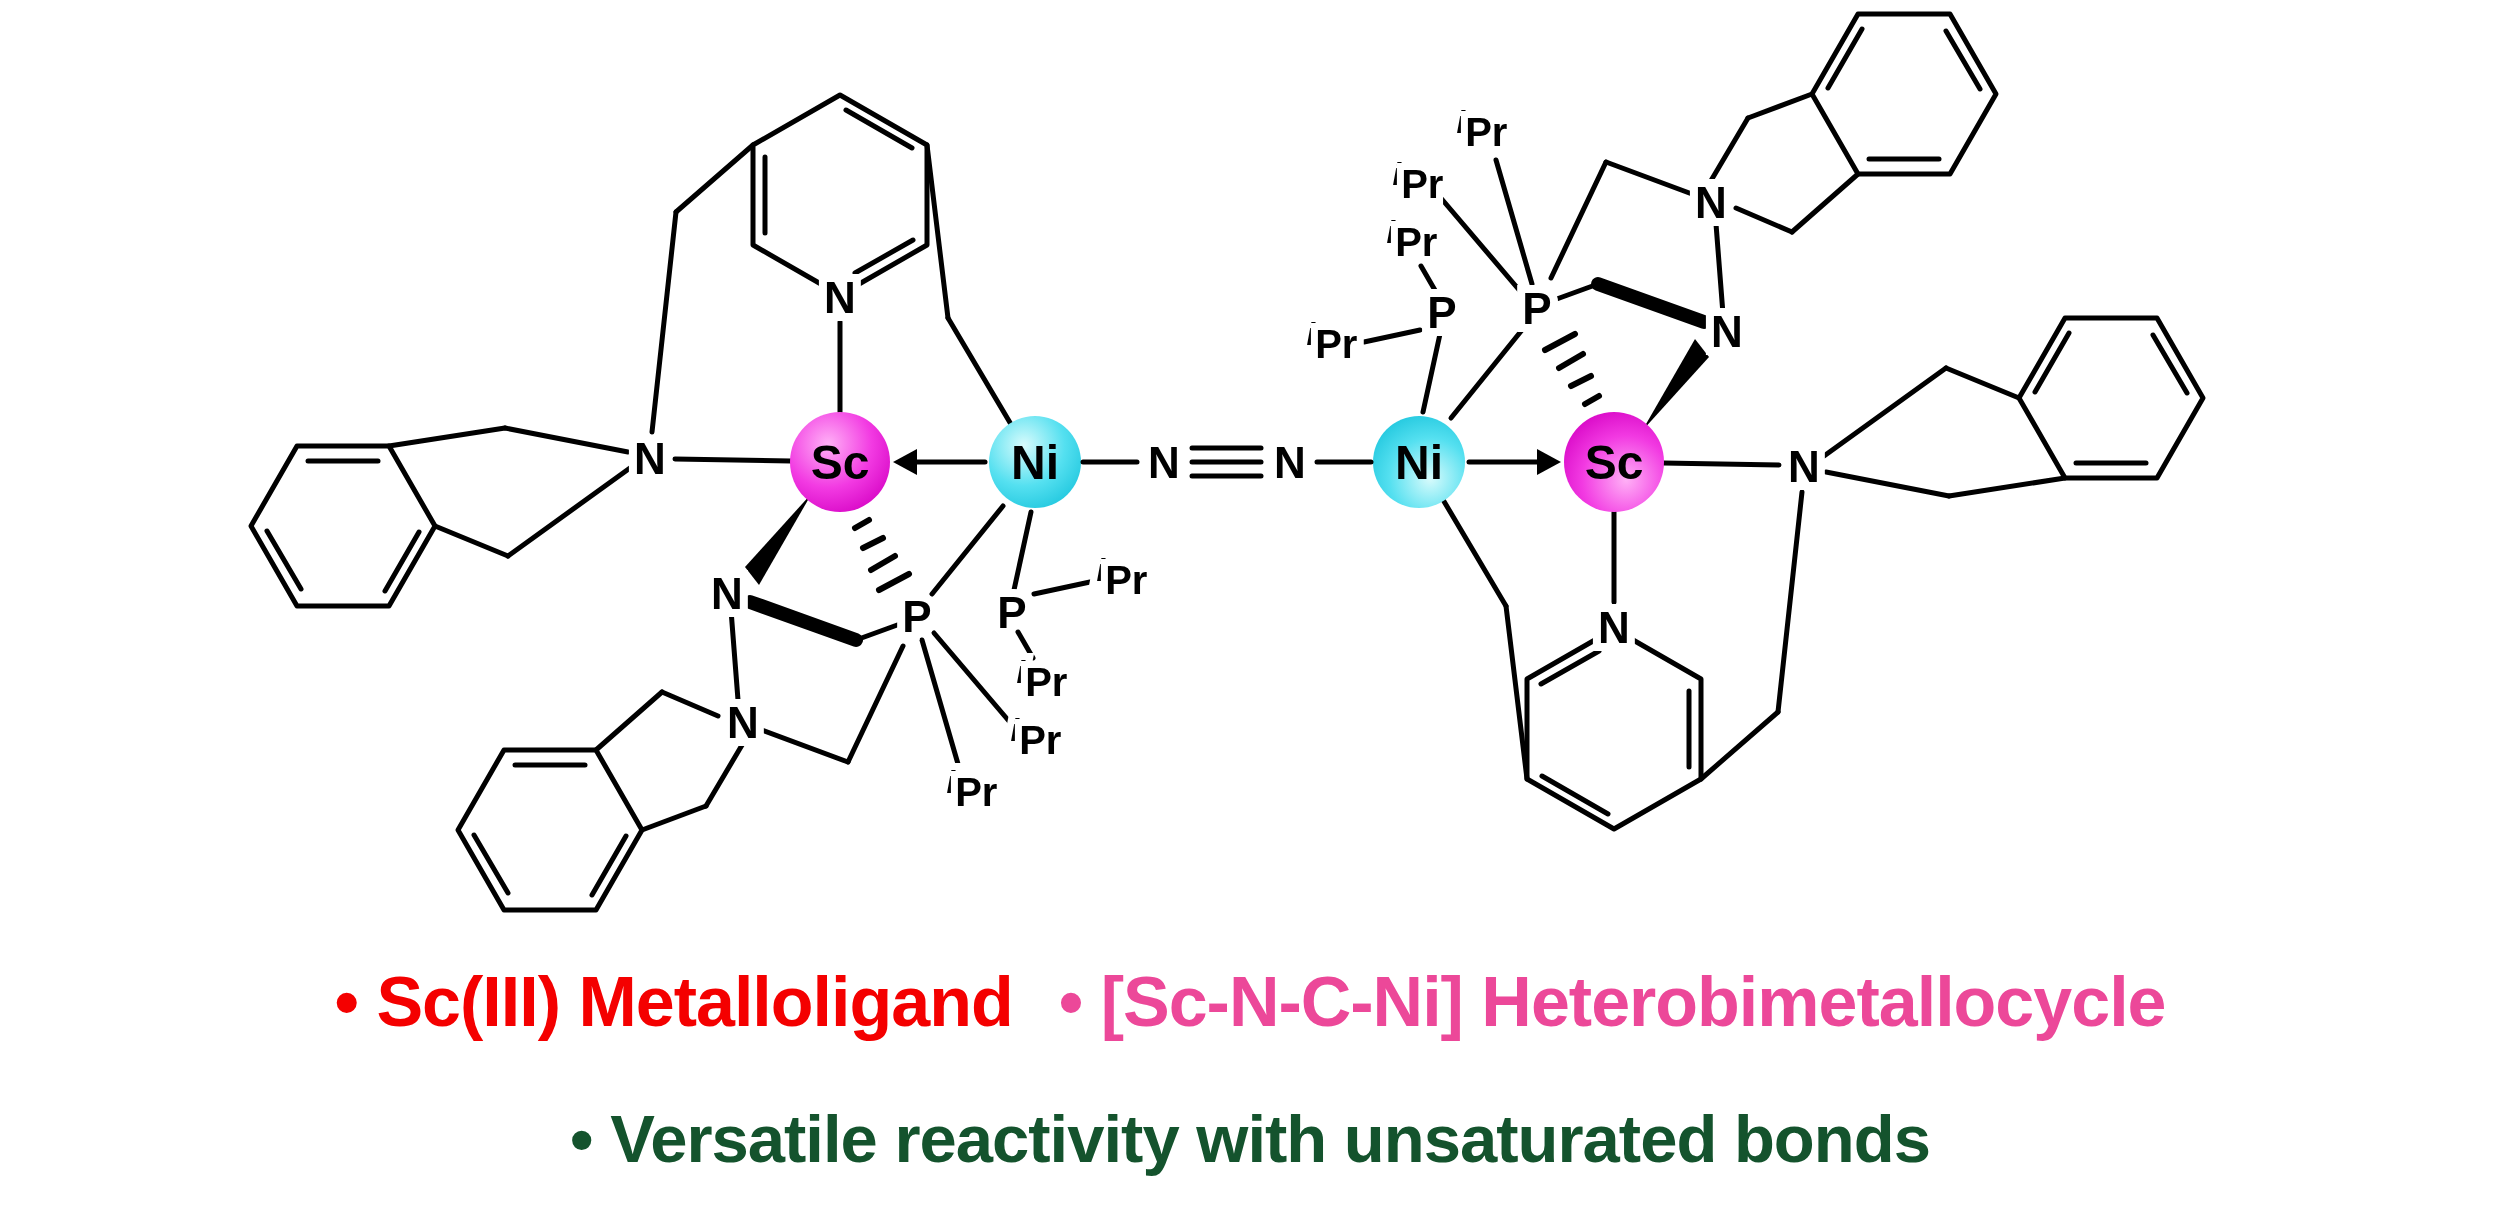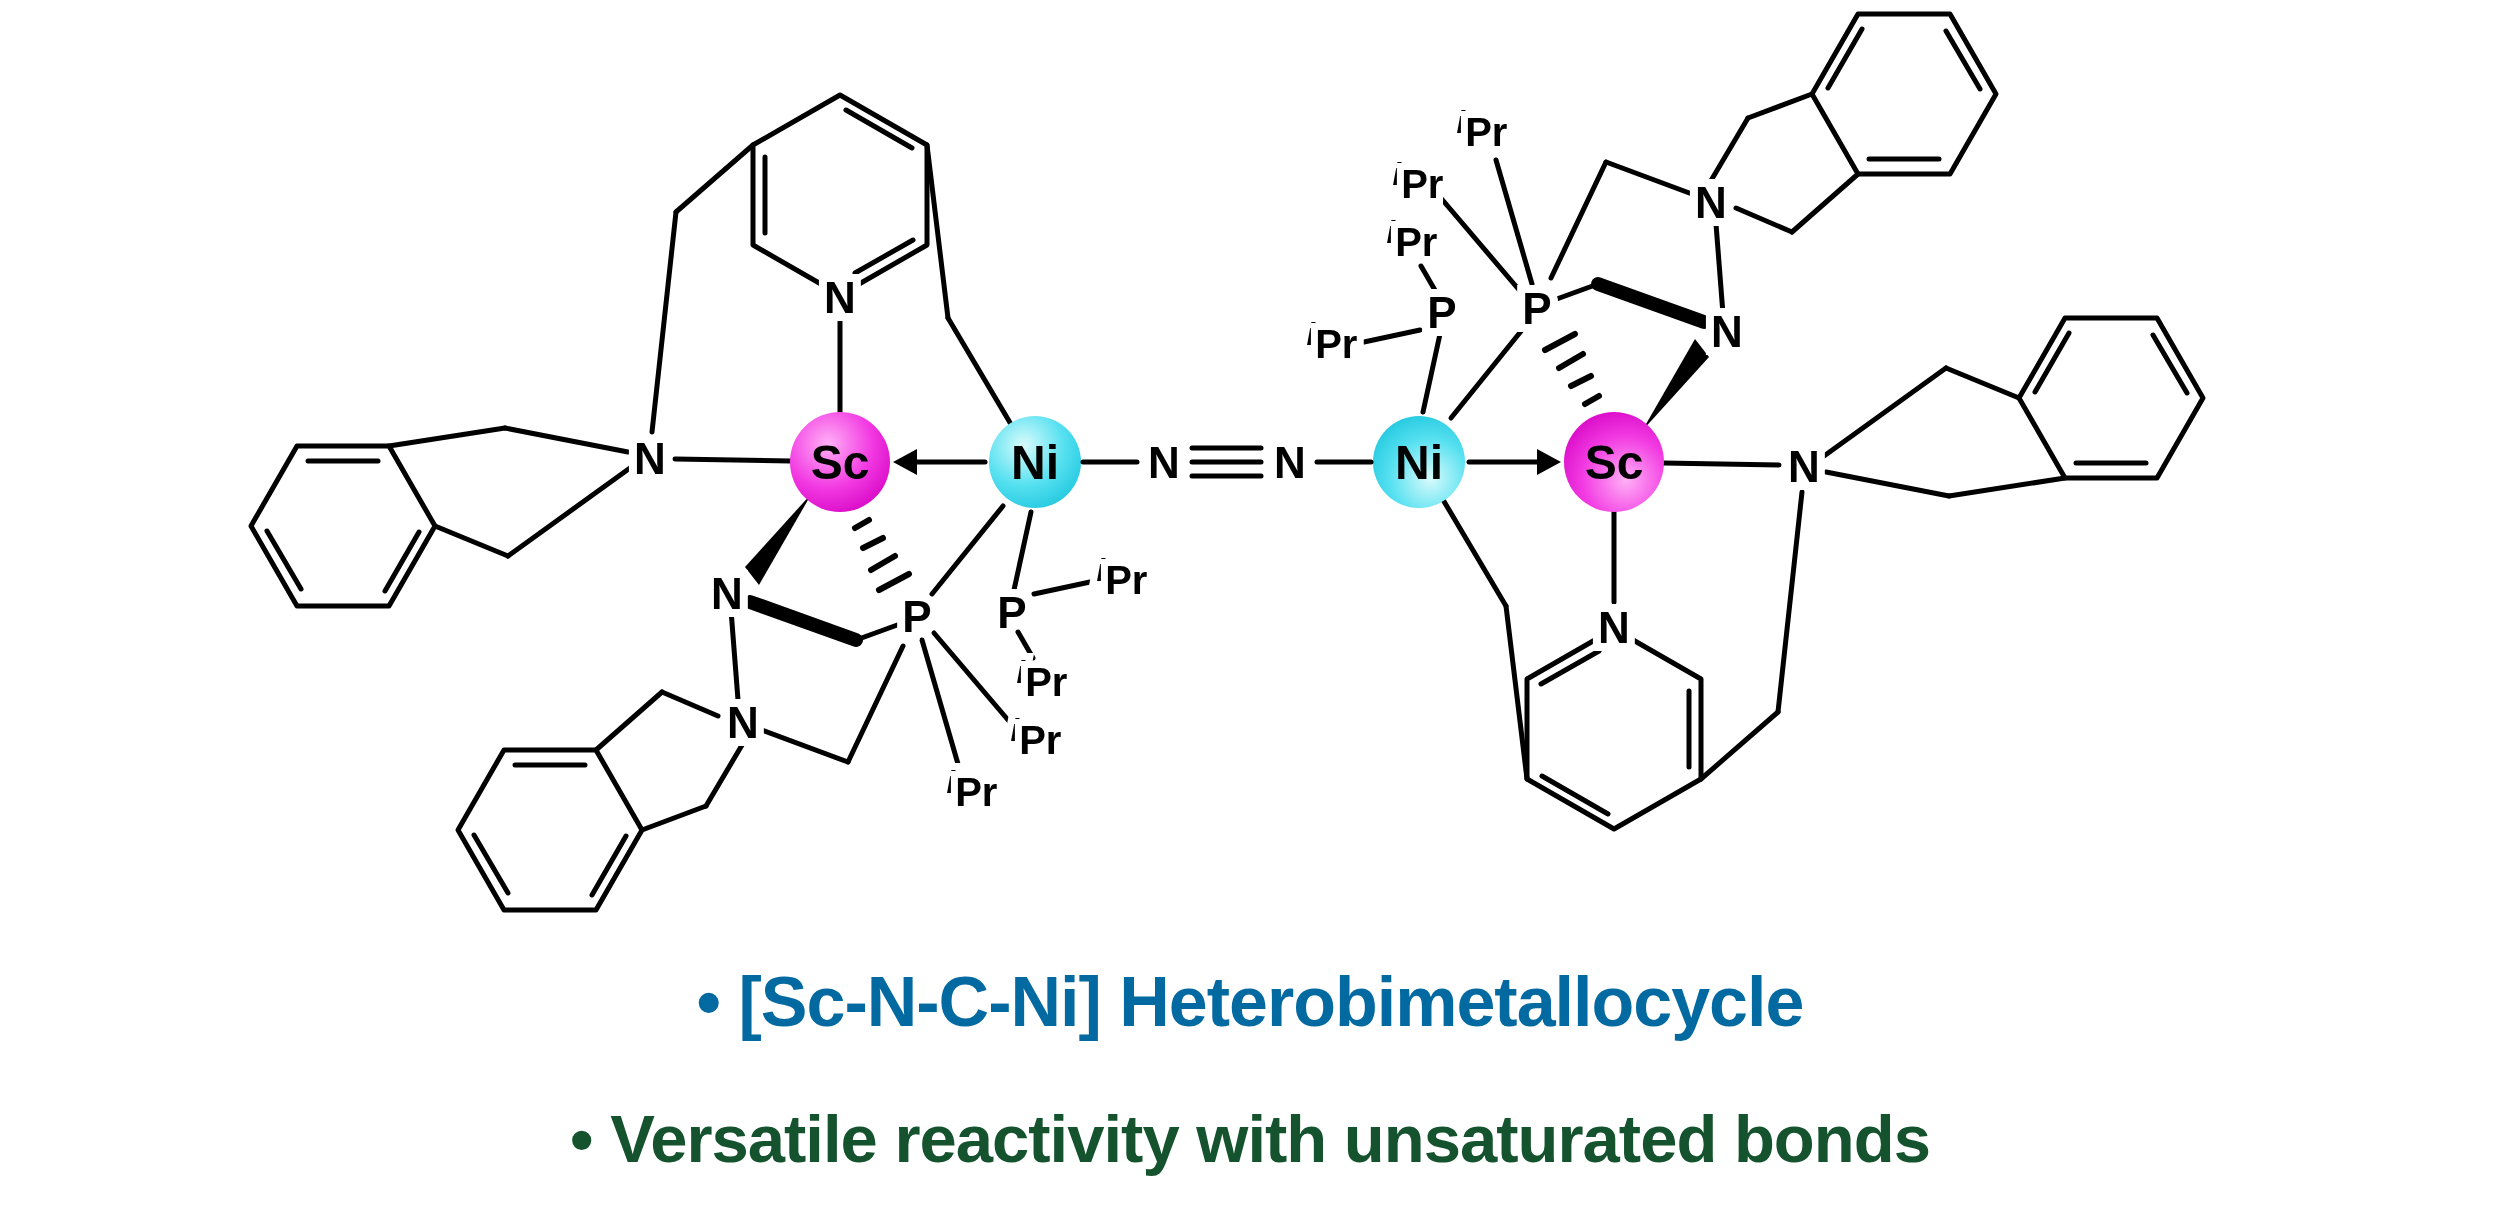--- a/index.html
+++ b/index.html
@@ -171,19 +171,20 @@
     <text class="metal" x="1614" y="462">Sc</text>
     <text class="metal" x="1419" y="462">Ni</text>
     <text class="ipr" x="1332" y="344"><tspan class="i-sup" dy="-10">i</tspan><tspan dy="10">Pr</tspan></text>
     <text class="ipr" x="1412" y="242"><tspan class="i-sup" dy="-10">i</tspan><tspan dy="10">Pr</tspan></text>
     <text class="ipr" x="1418" y="184"><tspan class="i-sup" dy="-10">i</tspan><tspan dy="10">Pr</tspan></text>
     <text class="ipr" x="1482" y="132"><tspan class="i-sup" dy="-10">i</tspan><tspan dy="10">Pr</tspan></text>
   </g>
 </svg>
 
 <div class="bullets line1">
-  <span class="bullet-text" style="color: #0369a1;">• [Sc-N-C-Ni] Heterobimetallocycle</span>
+  <span class="bullet-text" style="color: rgb(244, 0, 0);">• Sc(III) Metalloligand</span>
+  <span class="bullet-text" style="color: #ec4899;">• [Sc-N-C-Ni] Heterobimetallocycle</span>
 </div>
 <div class="bullets line2">
   <span class="bullet-text" style="color: #14532d;">• Versatile reactivity with unsaturated bonds</span>
 </div>
 
 </div>
 
 </body></html>

